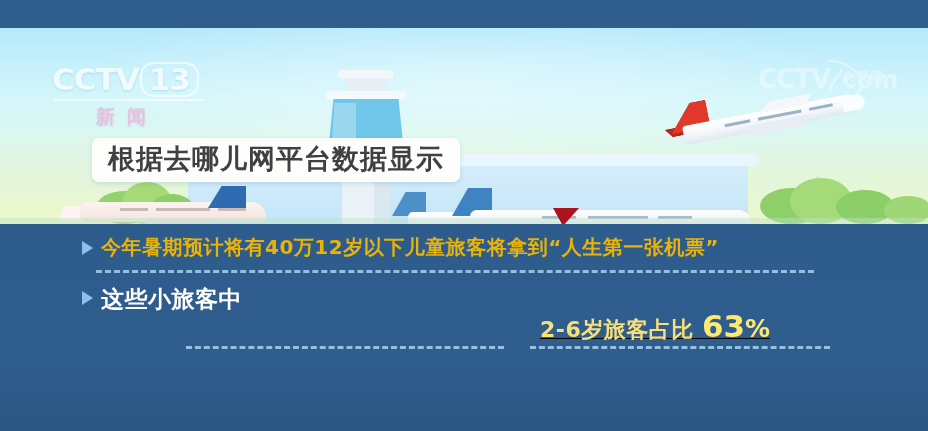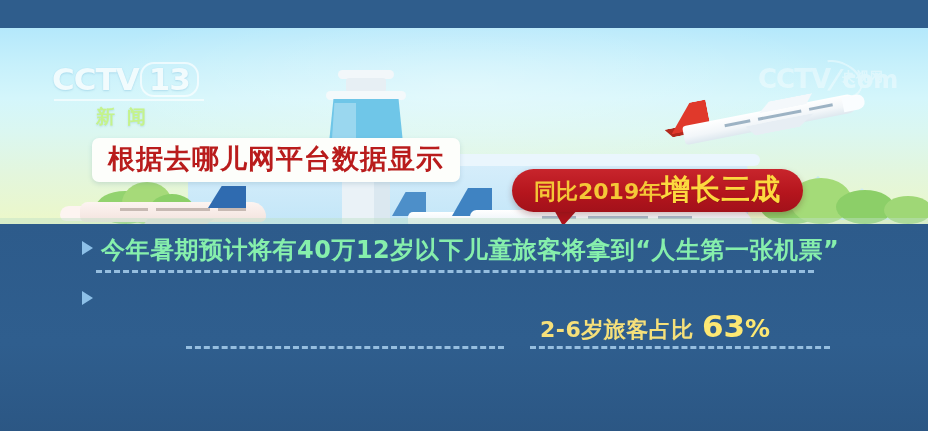--- a/index.html
+++ b/index.html
@@ -126,21 +126,21 @@
     font-size:31px;font-weight:bold;letter-spacing:-1px;color:#ffffff;
     text-shadow:0 0 1px #9fd8ee,0 1px 2px rgba(120,180,210,.55);
     line-height:1;
   }
   .logo-13{
     display:inline-block;border:2px solid rgba(255,255,255,.9);border-radius:14px;
     padding:0 7px;margin-left:1px;
   }
   .logo-rule{width:150px;height:2px;background:rgba(255,255,255,.85);margin:2px 0 3px 2px;}
   .logo-sub{
-    font-size:19px;font-weight:bold;color:#bef264;letter-spacing:12px;margin-left:44px;
+    font-size:19px;font-weight:bold;color:#f9a8d4;letter-spacing:12px;margin-left:44px;
     text-shadow:0 1px 2px rgba(120,180,210,.5);
   }
 
   
   .wm{position:absolute;left:758px;top:38px;width:160px;height:42px;opacity:.40;}
   .wm-row{display:flex;align-items:flex-end;}
   .wm-cctv{font-size:26px;font-weight:bold;color:#ffffff;letter-spacing:-1px;line-height:1;}
   .wm-slash{font-size:26px;font-weight:bold;color:#ffffff;line-height:1;transform:skewX(-18deg);margin:0 1px;}
   .wm-com{font-size:24px;font-weight:bold;color:#ffffff;line-height:1;margin-left:1px;}
   .wm-cn{position:absolute;left:84px;top:2px;font-size:13px;font-weight:bold;color:#ffffff;letter-spacing:1px;}
@@ -148,21 +148,21 @@
     border-radius:50%;border-bottom-color:transparent;border-left-color:transparent;transform:rotate(28deg);}
 
   
   .headline{
     position:absolute;left:92px;top:110px;
     background:#fdfefb;border-radius:7px;
     padding:6px 16px 8px 16px;
     box-shadow:0 2px 5px rgba(60,110,140,.18);
   }
   .headline-txt{
-    font-size:27px;font-weight:bold;color:#b91c1c;letter-spacing:1px;line-height:1.12;
+    font-size:27px;font-weight:bold;color:#404040;letter-spacing:1px;line-height:1.12;
     white-space:nowrap;
   }
 
   
   .badge{
     position:absolute;left:512px;top:141px;
     background:linear-gradient(180deg,#c8252c 0%,#b5151d 55%,#a2111a 100%);
     border-radius:22px;padding:6px 22px 8px 22px;
     box-shadow:0 3px 6px rgba(90,20,20,.28);
   }
@@ -188,38 +188,38 @@
   .bullet{
     position:absolute;width:0;height:0;
     border-top:7px solid transparent;border-bottom:7px solid transparent;
     border-left:11px solid #8dc0e8;
   }
   .b-one{left:82px;top:213px;}
   .b-two{left:82px;top:263px;}
 
   .line1{
     position:absolute;left:101px;top:206px;white-space:nowrap;
-    font-size:24px;font-weight:bold;color:#86efac;letter-spacing:.5px;
+    font-size:20px;font-weight:bold;color:#eab308;letter-spacing:.5px;
   }
   .line2{
     position:absolute;left:101px;top:256px;white-space:nowrap;
     font-size:23px;font-weight:bold;color:#ffffff;letter-spacing:.5px;
   }
 
   .dash{
     position:absolute;height:0;border-top:3px dashed #9cc4e4;opacity:.95;
   }
   .dash1{left:96px;top:242px;width:718px;}
   .dash2{left:186px;top:318px;width:318px;}
   .dash3{left:530px;top:318px;width:300px;}
 
   .stats{position:absolute;left:0;top:283px;width:928px;height:34px;}
   .stat{position:absolute;white-space:nowrap;line-height:1;}
   .stat-a{left:190px;top:0;}
-  .stat-b{left:540px;top:0;}
+  .stat-b{left:540px;top:0;text-decoration:underline;}
   .stat-label{font-size:22px;font-weight:bold;color:#f6e07a;letter-spacing:.5px;}
   .stat-num{font-size:31px;font-weight:bold;color:#fde873;letter-spacing:0;}
   .pct{font-size:25px;font-weight:bold;color:#fde873;}
 
   
   .bottombox{
     position:absolute;left:146px;top:334px;
     background:linear-gradient(180deg,#e4edf5 0%,#cddff0 50%,#b7d1e8 100%);
     border:2px solid #5d8fc0;border-radius:9px;
     padding:4px 18px 6px 18px;
@@ -316,34 +316,30 @@
       <span class="wm-slash">/</span>
       <span class="wm-com">com</span>
     </div>
   </div>
 
   <div class="headline">
     <div class="headline-txt">根据去哪儿网平台数据显示</div>
   </div>
 
   <div class="badge-tail"></div>
-  <div class="badge">
-    <div class="badge-txt">
-      <span class="badge-a">同比2019年</span><span class="badge-b">增长三成</span>
-    </div>
-  </div>
 
   <div class="panel"></div>
   <div class="panel-bottom"></div>
 
   <div class="bullet b-one"></div>
   <div class="line1">今年暑期预计将有40万12岁以下儿童旅客将拿到“人生第一张机票”</div>
   <div class="dash dash1"></div>
 
   <div class="bullet b-two"></div>
+  <div class="line2">这些小旅客中</div>
 
   <div class="stats">
     <div class="stat stat-b">
       <span class="stat-label">2-6岁旅客占比 </span><span class="stat-num">63</span><span class="pct">%</span>
     </div>
   </div>
 
   <div class="dash dash2"></div>
   <div class="dash dash3"></div>
 

